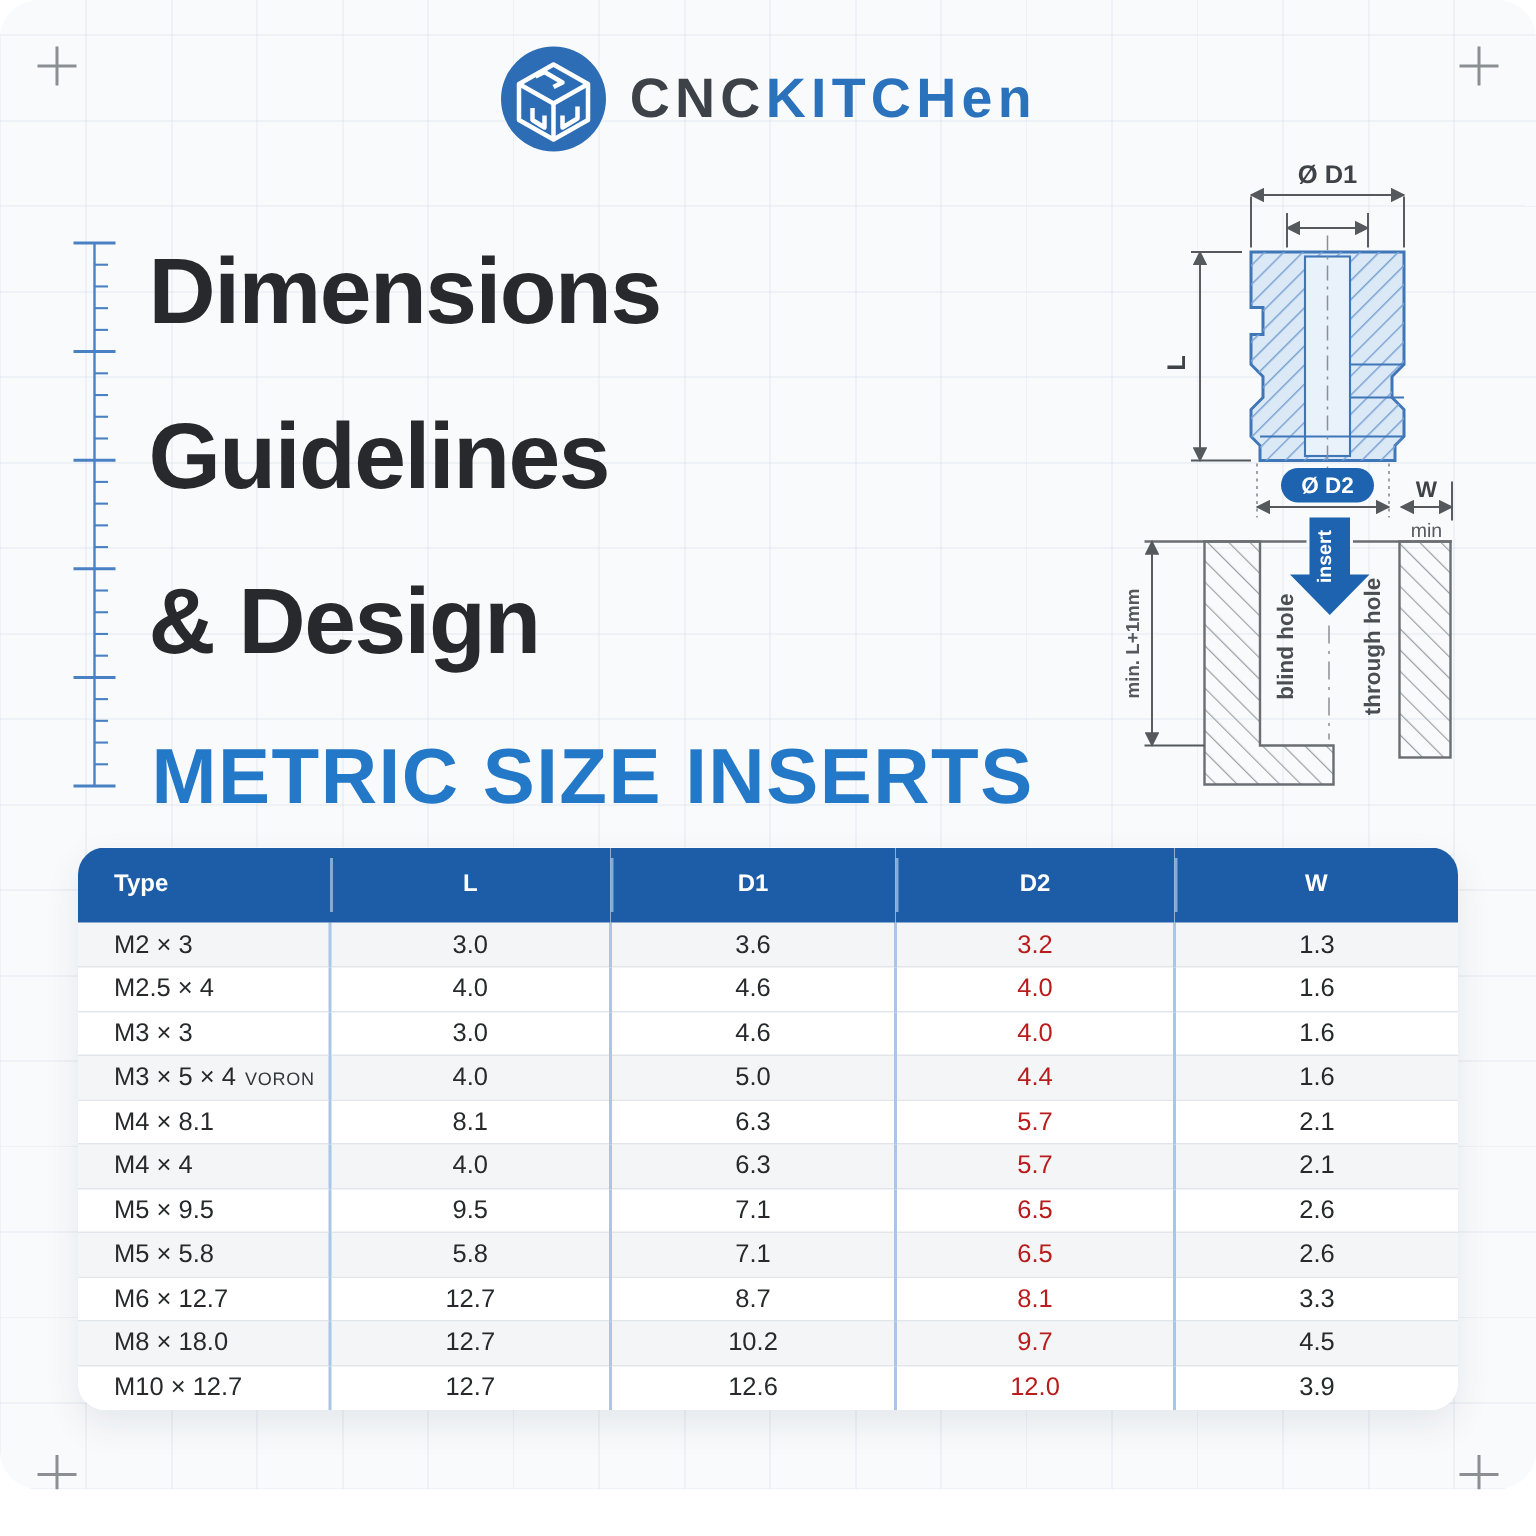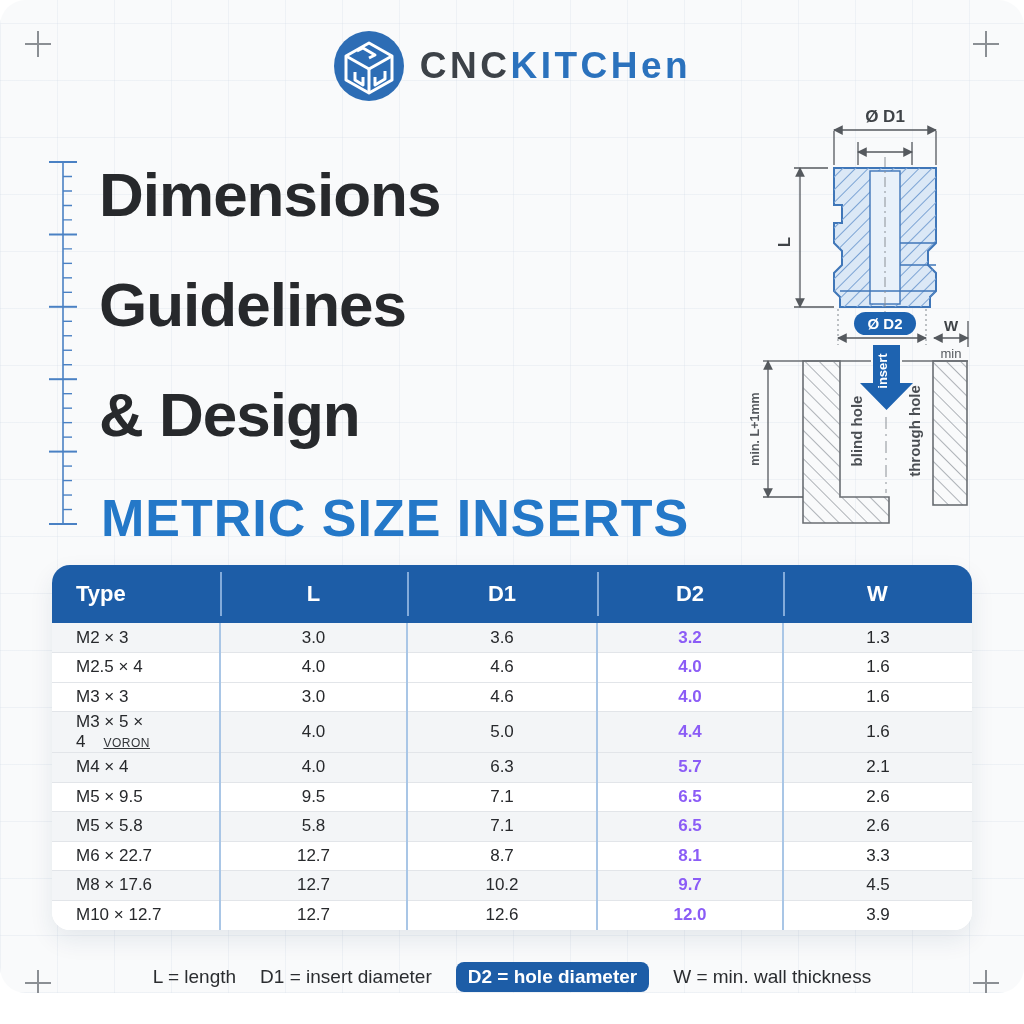--- a/index.html
+++ b/index.html
@@ -33,38 +33,38 @@
   .diagram{position:absolute;left:750px;top:95px;}
 
   
   .table-card{
     position:absolute;left:52px;top:565px;width:920px;background:#fff;
     border-radius:18px;overflow:hidden;box-shadow:0 10px 24px rgba(25,50,90,.09);
   }
   table{border-collapse:collapse;width:100%;table-layout:fixed;}
   col.c0{width:168px}col.c1{width:187px}col.c2{width:190px}col.c3{width:186px}col.c4{width:189px}
   thead th{
-    background:#1d5da7;color:#ffffff;font-size:22px;font-weight:700;height:37px;
+    background:#1d5da7;color:#ffffff;font-size:16px;font-weight:700;height:37px;
     text-align:center;position:relative;padding:16px;
   }
   thead th:first-child{text-align:left;padding-left:24px;}
   thead th:not(:first-child)::after{
     content:'';position:absolute;left:0;top:7px;bottom:7px;width:2px;background:rgba(165,198,235,.75);
   }
   tbody td{
     height:29.5px;padding:0;font-size:17px;color:#27292c;text-align:center;vertical-align:middle;
   }
   tbody td:first-child{text-align:left;padding-left:24px;}
   tbody td:not(:first-child){border-left:2px solid #a9c6e6;}
   tbody tr{border-top:1.5px solid #e2e5e9;}
   tbody tr:first-child{border-top:none;}
   tbody tr.odd{background:#f3f5f7;}
   tbody tr.even{background:#ffffff;}
-  tbody td.c-d2{color:#8b5cf6;font-weight:700;}
-  .suffix{font-size:12px;letter-spacing:.5px;margin-left:18px;color:#33363a;text-decoration:underline;}
+  tbody td.c-d2{color:#b91c1c;font-weight:400;}
+  .suffix{font-size:12px;letter-spacing:.5px;margin-left:6px;color:#33363a;}
 
   
   .legend{position:absolute;left:0;top:962px;width:100%;display:flex;justify-content:center;align-items:center;gap:24px;font-size:19px;color:#2b2d30;}
   .legend .pill{background:#1d5da7;color:#fff;font-weight:700;padding:4px 12px;border-radius:8px;}
 
   svg text{font-family:"Liberation Sans", sans-serif;}
 </style>
 </head>
 <body>
 
@@ -242,20 +242,27 @@
             <td class="c-d2">4.0</td>
             <td class="c-w">1.6</td>
           </tr>
           <tr class="odd">
             <td class="c-type">M3 × 5 × 4<span class="suffix">VORON</span></td>
             <td class="c-l">4.0</td>
             <td class="c-d1">5.0</td>
             <td class="c-d2">4.4</td>
             <td class="c-w">1.6</td>
           </tr>
+          <tr class="even">
+            <td class="c-type">M4 × 8.1</td>
+            <td class="c-l">8.1</td>
+            <td class="c-d1">6.3</td>
+            <td class="c-d2">5.7</td>
+            <td class="c-w">2.1</td>
+          </tr>
           <tr class="odd">
             <td class="c-type">M4 × 4</td>
             <td class="c-l">4.0</td>
             <td class="c-d1">6.3</td>
             <td class="c-d2">5.7</td>
             <td class="c-w">2.1</td>
           </tr>
           <tr class="even">
             <td class="c-type">M5 × 9.5</td>
             <td class="c-l">9.5</td>
@@ -264,44 +271,38 @@
             <td class="c-w">2.6</td>
           </tr>
           <tr class="odd">
             <td class="c-type">M5 × 5.8</td>
             <td class="c-l">5.8</td>
             <td class="c-d1">7.1</td>
             <td class="c-d2">6.5</td>
             <td class="c-w">2.6</td>
           </tr>
           <tr class="even">
-            <td class="c-type">M6 × 22.7</td>
+            <td class="c-type">M6 × 12.7</td>
             <td class="c-l">12.7</td>
             <td class="c-d1">8.7</td>
             <td class="c-d2">8.1</td>
             <td class="c-w">3.3</td>
           </tr>
           <tr class="odd">
-            <td class="c-type">M8 × 17.6</td>
+            <td class="c-type">M8 × 18.0</td>
             <td class="c-l">12.7</td>
             <td class="c-d1">10.2</td>
             <td class="c-d2">9.7</td>
             <td class="c-w">4.5</td>
           </tr>
           <tr class="even">
             <td class="c-type">M10 × 12.7</td>
             <td class="c-l">12.7</td>
             <td class="c-d1">12.6</td>
             <td class="c-d2">12.0</td>
             <td class="c-w">3.9</td>
           </tr>
         </tbody>
     </table>
   </div>
 
-  <div class="legend">
-    <span>L = length</span>
-    <span>D1 = insert diameter</span>
-    <span class="pill">D2 = hole diameter</span>
-    <span>W = min. wall thickness</span>
-  </div>
 
 </div>
 
 </body></html>

